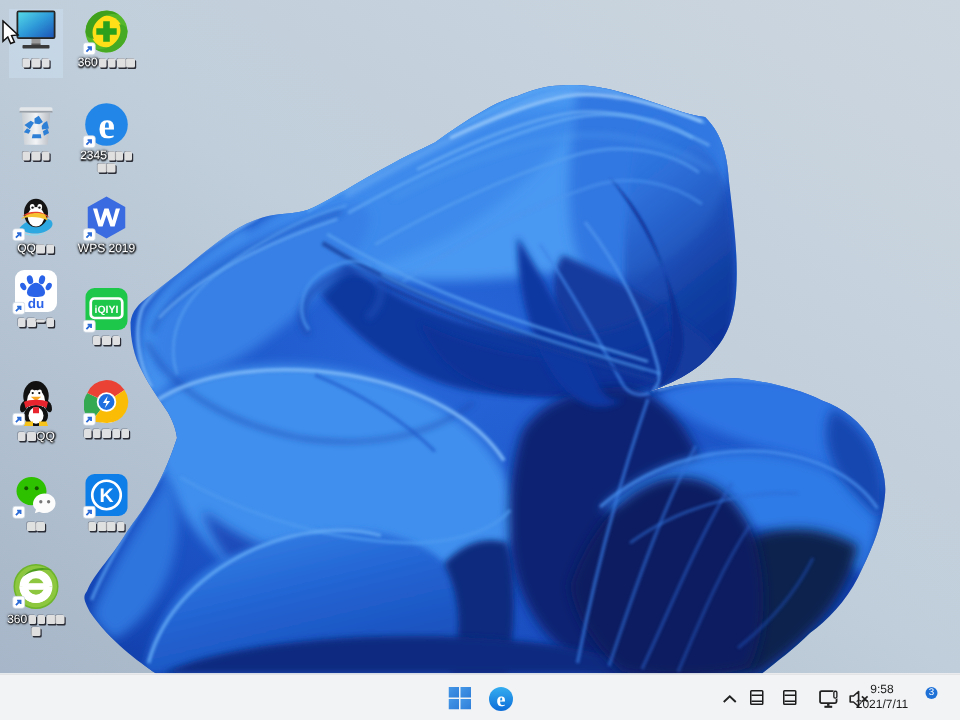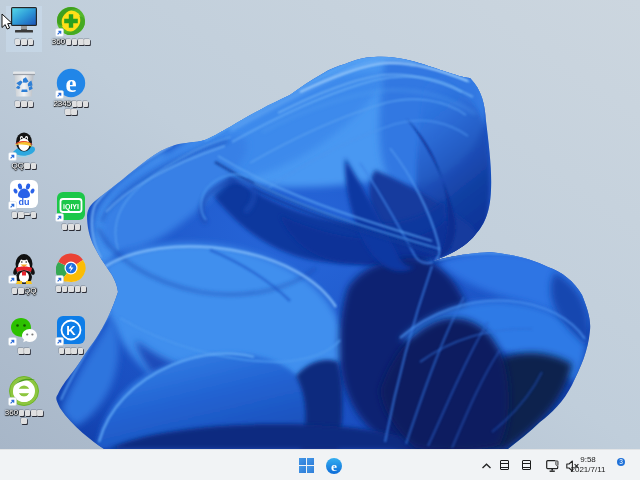--- a/index.html
+++ b/index.html
@@ -278,20 +278,31 @@
 <path d="M12,11.5 h6 l-3,2.4 Z" fill="#f6a623"></path>
 <path d="M6,14 C10,10 20,10 24,15 C20,13 10,13 6,14 Z" fill="#e8442e"></path>
 <path d="M5,16 C9,12 16,11 21,13 L23,17 C17,14 9,14 5,16 Z" fill="#f5c332"></path>
 </svg>
 <svg width="9" height="9" viewBox="0 0 9 9" style="position:absolute;left:7px;top:22px">
         <rect x="0.5" y="0.5" width="8" height="8" rx="1.6" fill="#fff" stroke="#c8d4e0" stroke-width="0.5"></rect>
         <path d="M2.6,6.4 L5.6,3.4 M3.4,3.4 H5.7 V5.7" stroke="#2a6bd8" stroke-width="1.2" fill="none"></path>
       </svg>
       <span class="lbl">QQ<span class="cj"></span><span class="cj"></span></span>
 </div>
+<div class="ic" style="left:48px;top:130px;">
+<svg class="main" width="30" height="30" viewBox="0 0 30 30">
+<path d="M15,1 L27.5,8 V22 L15,29 L2.5,22 V8 Z" fill="#3a6be0"></path>
+<path d="M6,9 l2.8,0 2.2,8 2.6,-8 2.8,0 2.6,8 2.2,-8 2.8,0 -3.6,12 -2.8,0 -2.6,-7.6 -2.6,7.6 -2.8,0 Z" fill="#fff"></path>
+</svg>
+<svg width="9" height="9" viewBox="0 0 9 9" style="position:absolute;left:7px;top:22px">
+        <rect x="0.5" y="0.5" width="8" height="8" rx="1.6" fill="#fff" stroke="#c8d4e0" stroke-width="0.5"></rect>
+        <path d="M2.6,6.4 L5.6,3.4 M3.4,3.4 H5.7 V5.7" stroke="#2a6bd8" stroke-width="1.2" fill="none"></path>
+      </svg>
+      <span class="lbl">WPS 2019</span>
+</div>
 <div class="ic" style="left:1px;top:179px;">
 <svg class="main" width="30" height="30" viewBox="0 0 30 30">
 <rect x="1" y="1" width="28" height="28" rx="6" fill="#fff"></rect>
 <g fill="#2a62e8">
 <ellipse cx="11" cy="7.5" rx="2" ry="3" transform="rotate(-15 11 7.5)"></ellipse>
 <ellipse cx="19" cy="7.5" rx="2" ry="3" transform="rotate(15 19 7.5)"></ellipse>
 <ellipse cx="6.5" cy="12" rx="1.8" ry="2.6" transform="rotate(-30 6.5 12)"></ellipse>
 <ellipse cx="23.5" cy="12" rx="1.8" ry="2.6" transform="rotate(30 23.5 12)"></ellipse>
 <path d="M15,9.5 C18,9.5 21,13 21,16 C21,18.5 18.5,19 15,19 C11.5,19 9,18.5 9,16 C9,13 12,9.5 15,9.5 Z"></path>
 </g>

